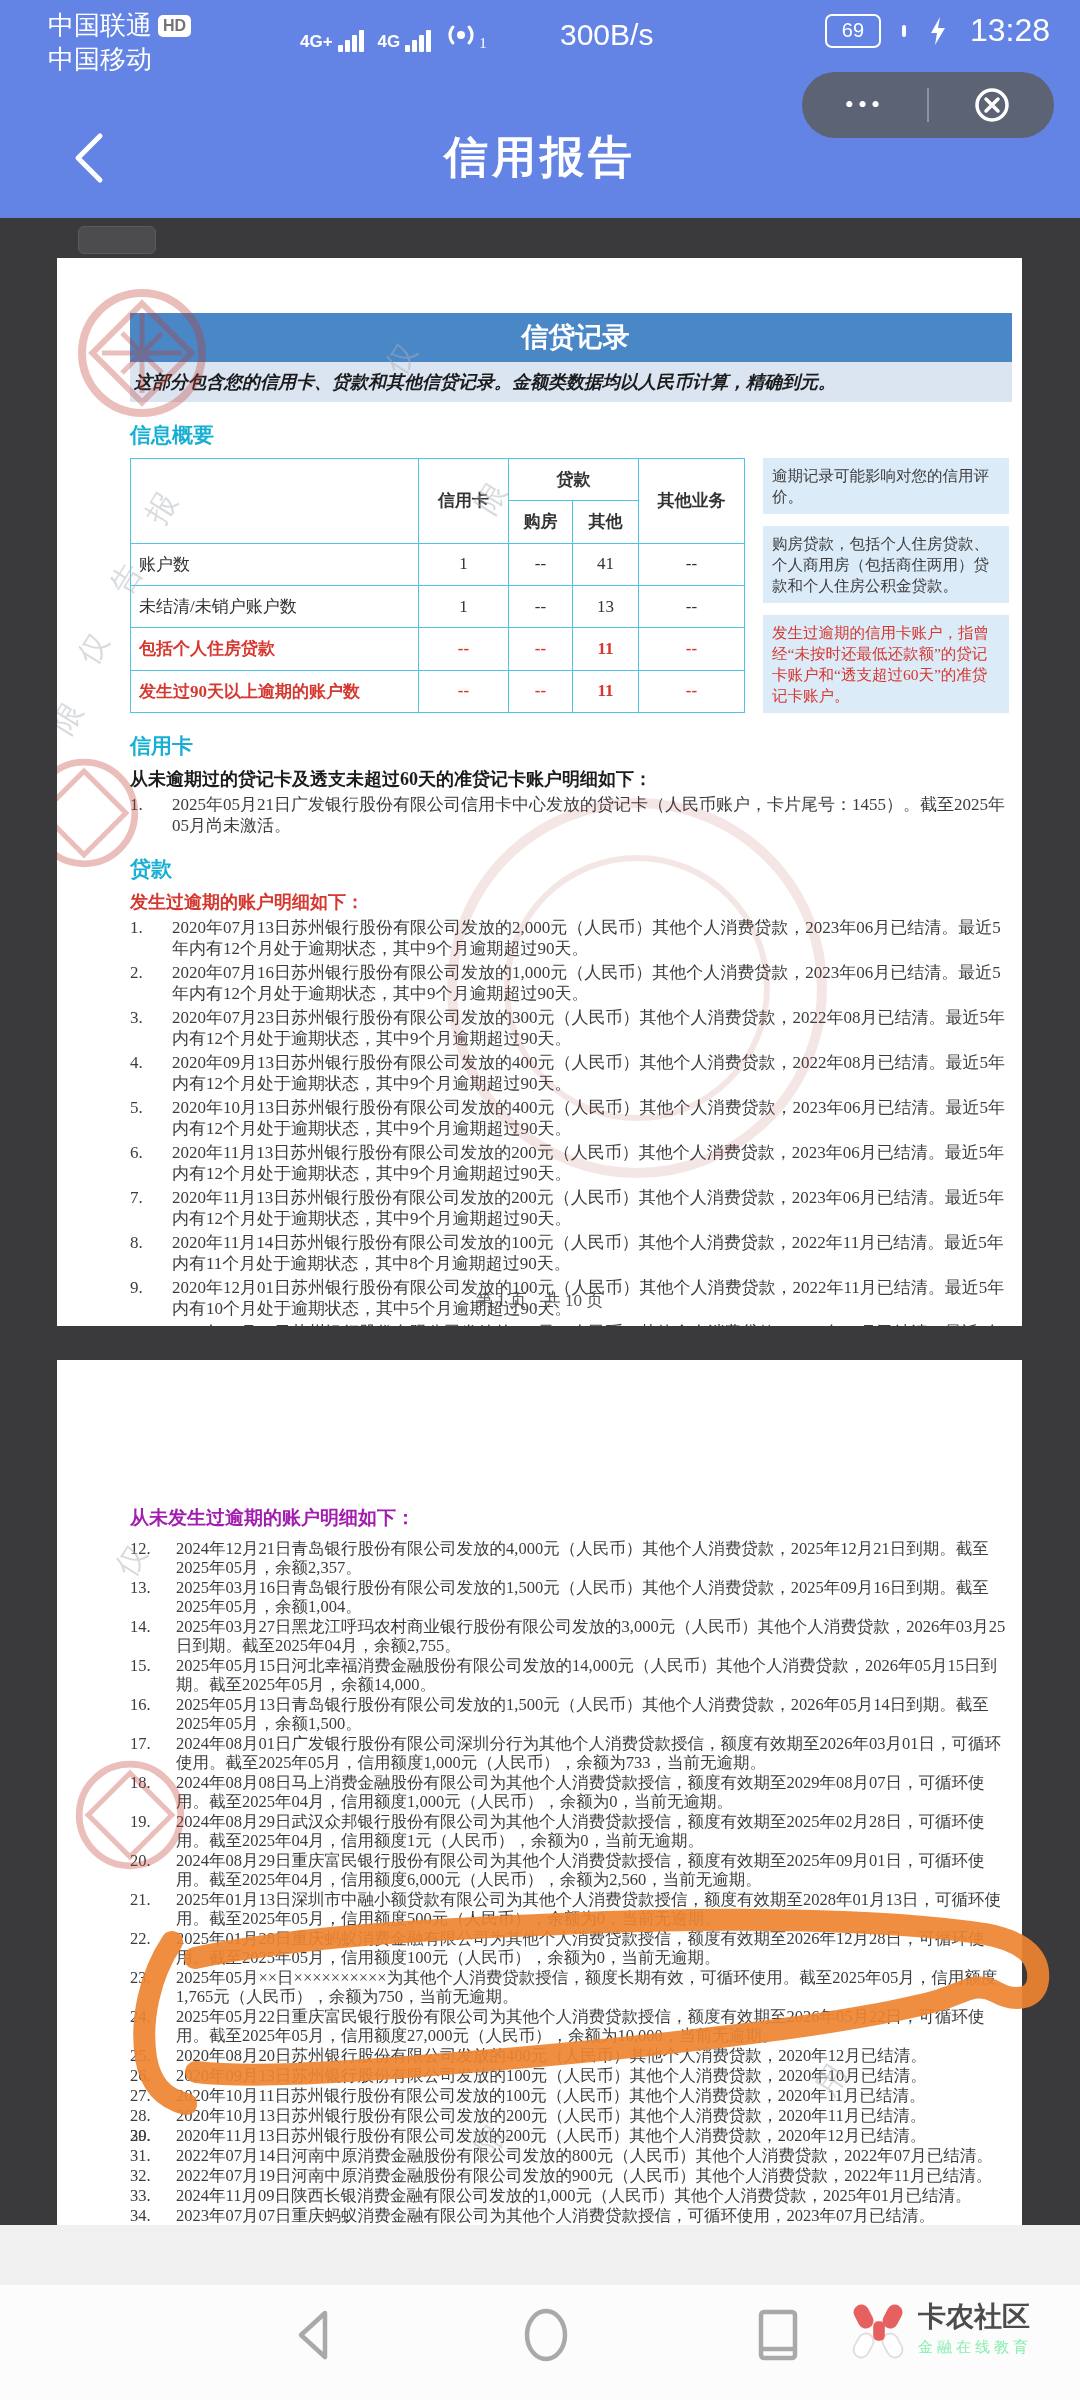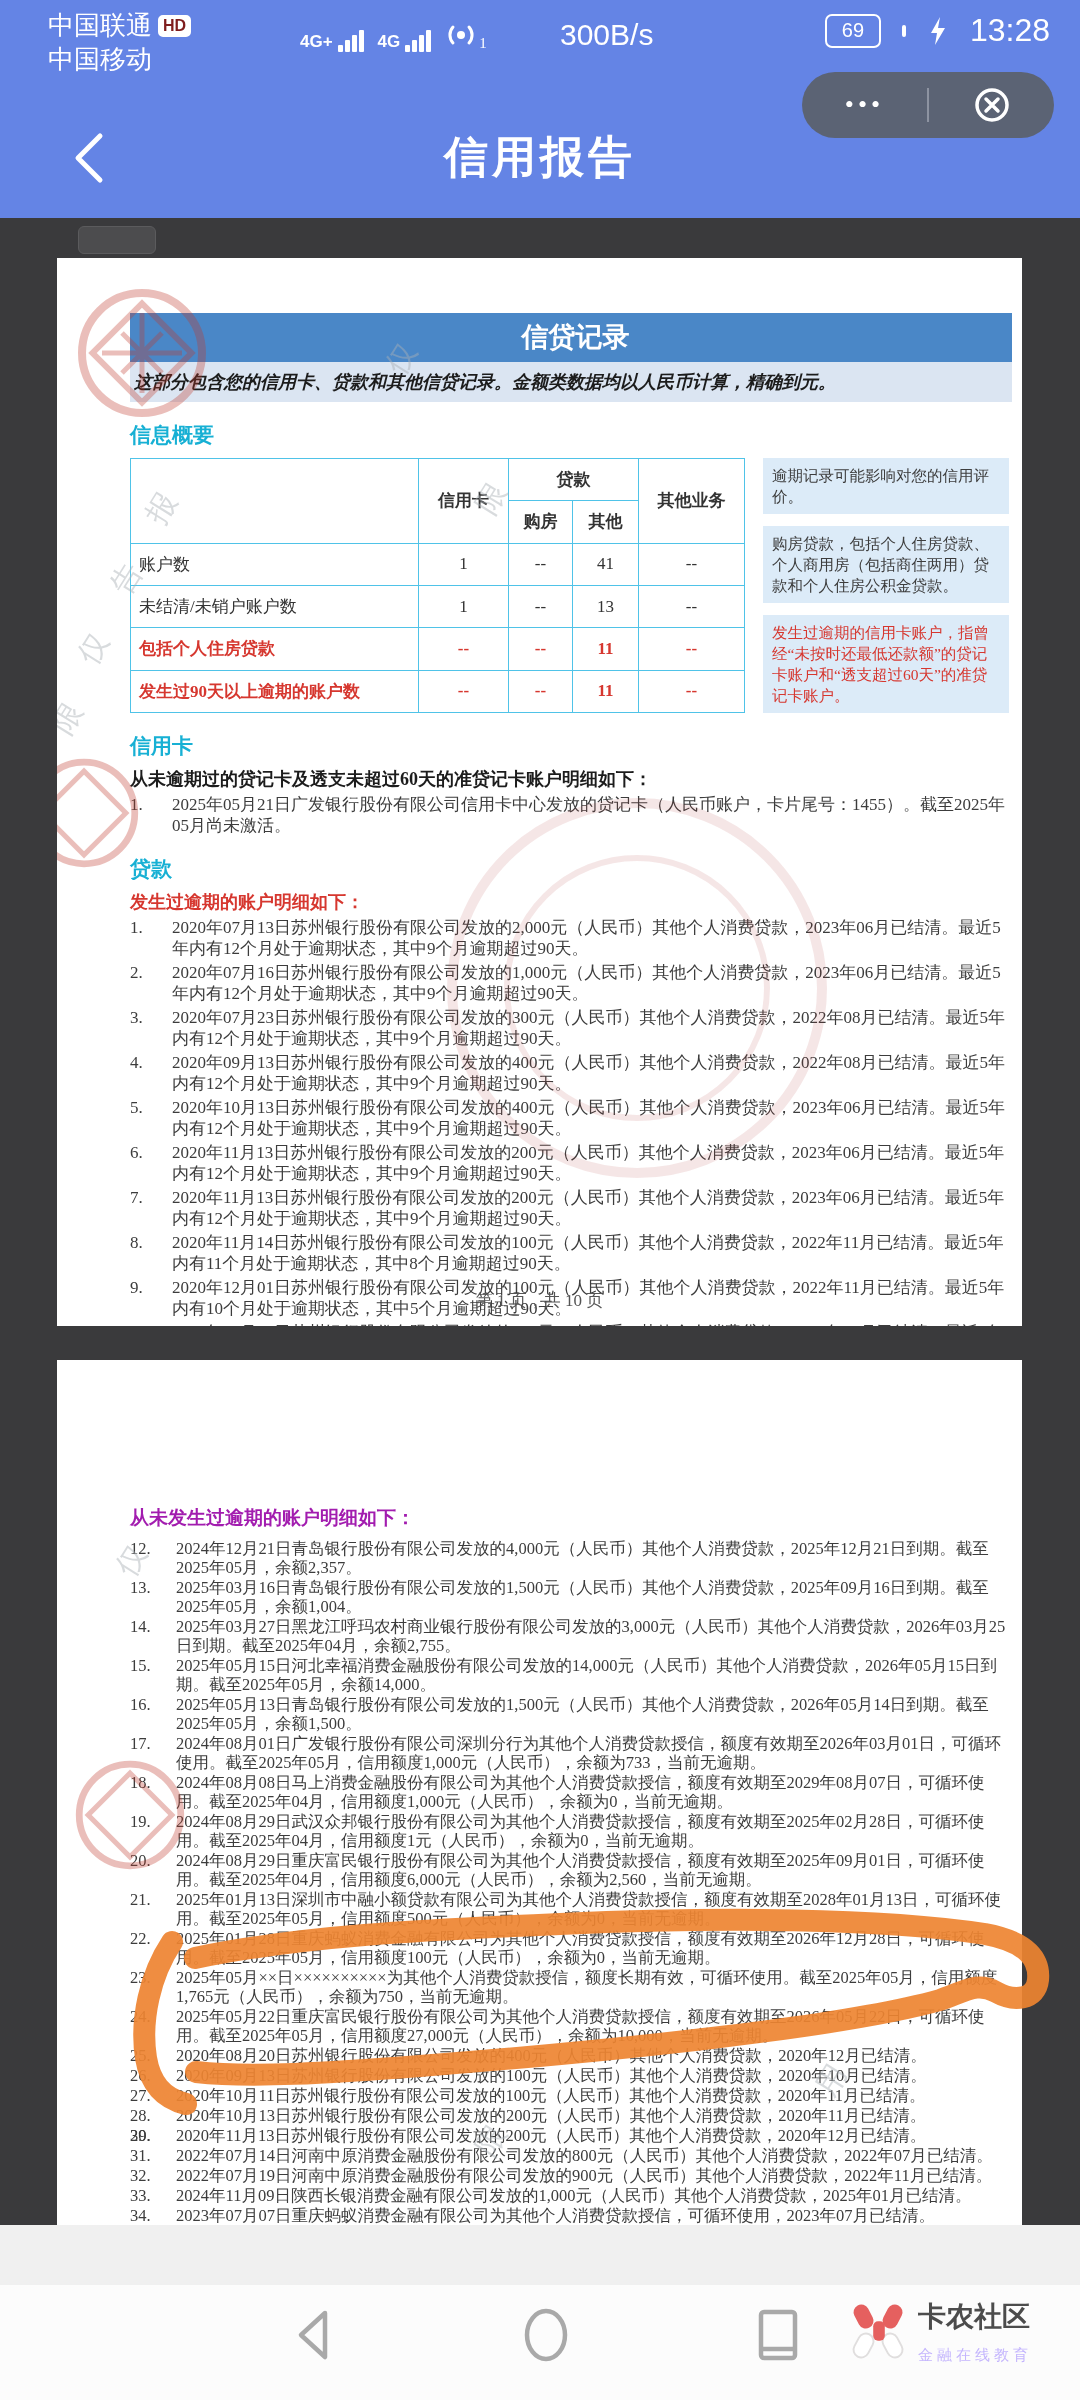--- a/index.html
+++ b/index.html
@@ -4,21 +4,21 @@
 <style>
   html,body{margin:0;padding:0;}
   body{width:1080px;height:2400px;position:relative;overflow:hidden;background:#3a3a3c;
        font-family:"Liberation Serif","DejaVu Serif",serif;-webkit-font-smoothing:antialiased;}
   .abs{position:absolute;}
 
   
   #topbar{left:0;top:0;width:1080px;height:218px;background:#6484e5;color:#fff;}
   .carrier{left:48px;top:8px;font-family:"Liberation Sans",sans-serif;font-size:26px;line-height:34px;}
   .hd-badge{display:inline-block;border:2px solid #fff;border-radius:5px;font-size:16px;line-height:16px;
-            padding:1px 3px;font-weight:bold;vertical-align:3px;margin-left:6px;background:#fff;color:#7f1d1d;}
+            padding:1px 3px;font-weight:bold;vertical-align:3px;margin-left:6px;background:#fff;color:#737373;}
   .sig{left:300px;top:18px;display:flex;align-items:flex-end;gap:4px;}
   .sig .lbl{font-family:"Liberation Sans",sans-serif;font-size:17px;font-weight:bold;margin-right:1px;}
   .bars{display:flex;align-items:flex-end;gap:2px;margin-right:10px;}
   .bars i{display:block;width:5px;background:#fff;border-radius:1px;}
   .speed{left:560px;top:18px;font-family:"Liberation Sans",sans-serif;font-size:30px;}
   .right-status{right:30px;top:12px;display:flex;align-items:center;gap:23px;font-family:"Liberation Sans",sans-serif;}
   .batt{border:2px solid #fff;border-radius:7px;width:52px;height:30px;font-size:20px;text-align:center;line-height:28px;}
   .batt-cap{width:4px;height:12px;background:#fff;border-radius:2px;margin-left:-2px;}
   .clock{font-size:32px;}
   #page-title{left:0;top:128px;width:1080px;text-align:center;font-size:44px;font-weight:bold;color:#fff;
@@ -64,21 +64,21 @@
   .wm{position:absolute;color:#a9b0b6;opacity:.45;font-size:30px;transform:rotate(-58deg);pointer-events:none;}
   svg.seal{position:absolute;pointer-events:none;opacity:.32;}
   #bigseal{opacity:.12;}
 
   
   #gapband{left:0;top:2225px;width:1080px;height:60px;background:#f0f0f0;}
   #navbar{left:0;top:2285px;width:1080px;height:115px;background:#fcfcfc;display:flex;align-items:center;}
   .nav-ic{position:absolute;top:2305px;width:60px;height:60px;}
   #brand{position:absolute;right:48px;top:2300px;display:flex;gap:10px;align-items:flex-start;}
   #brand .t1{font-family:"Liberation Sans",sans-serif;font-weight:bold;font-size:28px;color:#4c4c4c;line-height:34px;}
-  #brand .t2{font-family:"Liberation Sans",sans-serif;font-size:15px;color:#c4b5fd;letter-spacing:4px;margin-top:12px;}
+  #brand .t2{font-family:"Liberation Sans",sans-serif;font-size:15px;color:#86efac;letter-spacing:4px;margin-top:4px;}
 </style>
 </head>
 <body>
 
 <div class="abs" id="topbar">
   <div class="abs carrier">
     <span>中国联通</span><span class="hd-badge">HD</span><br>
     <span>中国移动</span>
   </div>
   <div class="abs sig">

